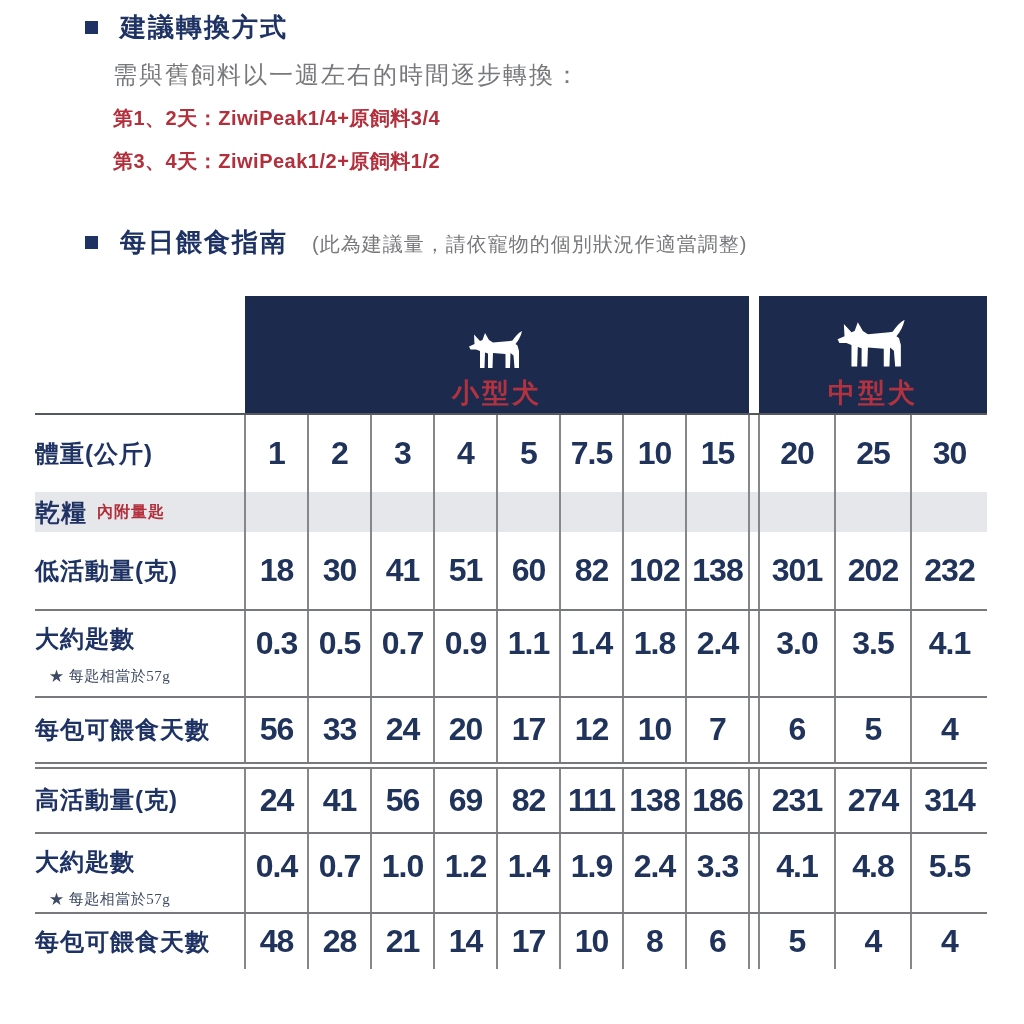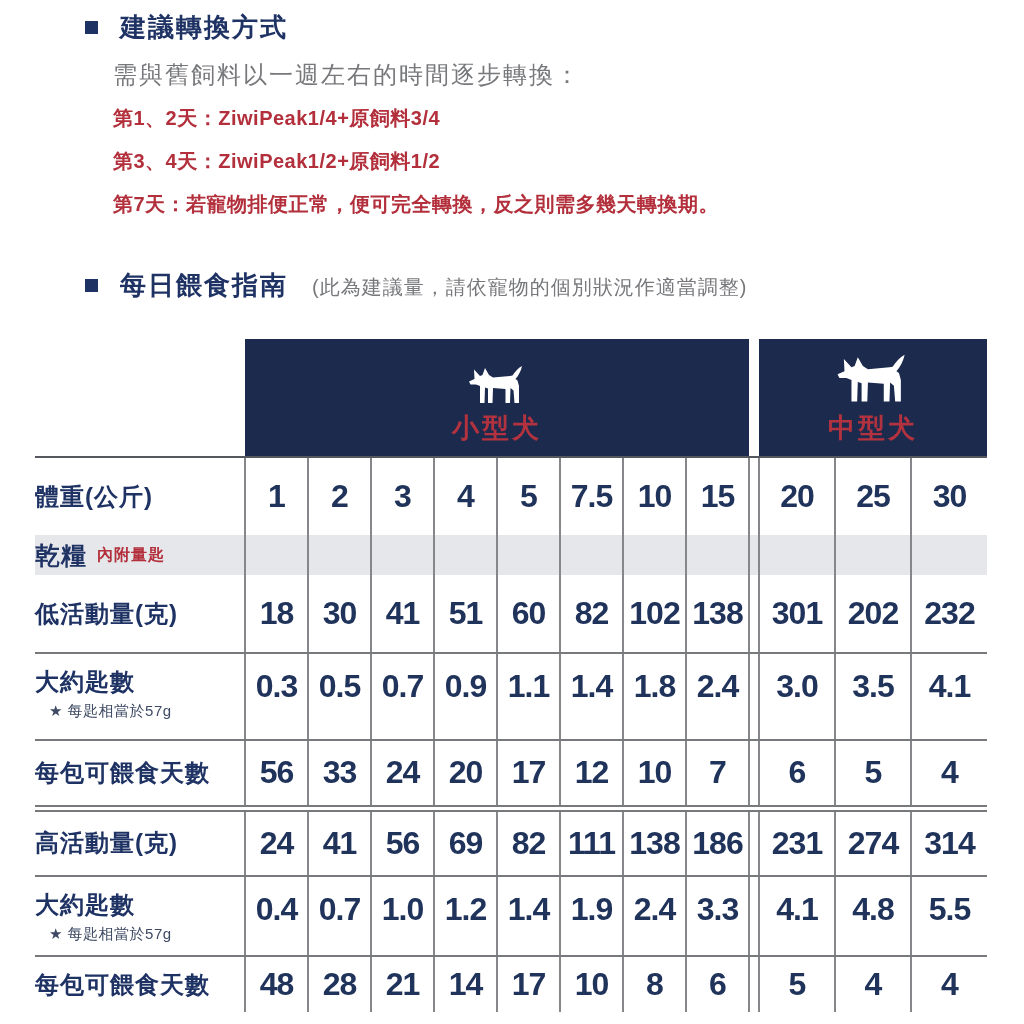--- a/index.html
+++ b/index.html
@@ -35,31 +35,31 @@
   tr.r-spoon1{height:87px;}
   tr.r-days1{height:68px;}
   tr.r-high{height:68px;}
   tr.r-spoon2{height:80px;}
   tr.r-days2{height:56px;}
 
   
   .r-head .corner{background:#fff;border-bottom:2px solid var(--headline);}
   .r-head .hspacer{background:#fff;border-bottom:2px solid var(--headline);}
   th.group{background:var(--navy);border-bottom:2px solid var(--headline);vertical-align:bottom;}
-  .group-inner{display:flex;flex-direction:column;align-items:center;justify-content:flex-end;padding-bottom:10px;gap:2px;}
+  .group-inner{display:flex;flex-direction:column;align-items:center;justify-content:flex-end;padding-bottom:2px;gap:2px;}
   .group-label{color:#b2333f;font-size:27px;font-weight:700;letter-spacing:3px;}
   .dog{display:block;}
   .dog-small{width:60px;height:44px;}
   .dog-medium{width:76px;height:56px;}
 
   
   .rowlabel{text-align:left;vertical-align:middle;padding-left:8px;}
   .lab{font-size:24px;color:var(--navy-text);font-weight:600;letter-spacing:1px;}
   .lab.bold{font-weight:700;}
-  .note{font-size:15px;color:#3e4a64;margin-top:4px;padding-left:14px;letter-spacing:0.5px;}
+  .note{font-size:15px;color:#3e4a64;margin-top:12px;padding-left:14px;letter-spacing:0.5px;font-family:Liberation Serif, serif;}
   td.v{border-left:2px solid var(--vline);text-align:center;vertical-align:middle;
        font-size:32px;font-weight:700;color:var(--num);letter-spacing:-1px;}
   td.sp{border-left:2px solid var(--vline);border-right:2px solid var(--vline);}
   tr.r-head td.sp,{border:none;}
 
   
   tr.bb  > *{border-bottom:2px solid var(--hline);}
   tr.bb2 > *{border-bottom:7px double var(--hline);}
   tr.r-band > *{background:var(--band);}
   tr.r-band td.v,tr.r-band td.sp{background:var(--band);}
@@ -80,21 +80,20 @@
 
   <section class="sec1">
     <div class="title-row">
       <span class="bullet"></span>
       <h2 class="sec-title">建議轉換方式</h2>
     </div>
     <p class="intro">需與舊飼料以一週左右的時間逐步轉換：</p>
     <ul class="steps">
       <li>第1、2天：ZiwiPeak1/4+原飼料3/4</li>
       <li>第3、4天：ZiwiPeak1/2+原飼料1/2</li>
-      <li>第7天：若寵物排便正常，便可完全轉換，反之則需多幾天轉換期。</li>
     </ul>
   </section>
 
   <section class="sec2">
     <div class="title-row">
       <span class="bullet"></span>
       <h2 class="sec-title">每日餵食指南</h2>
       <span class="subtitle">(此為建議量，請依寵物的個別狀況作適當調整)</span>
     </div>
   </section>

